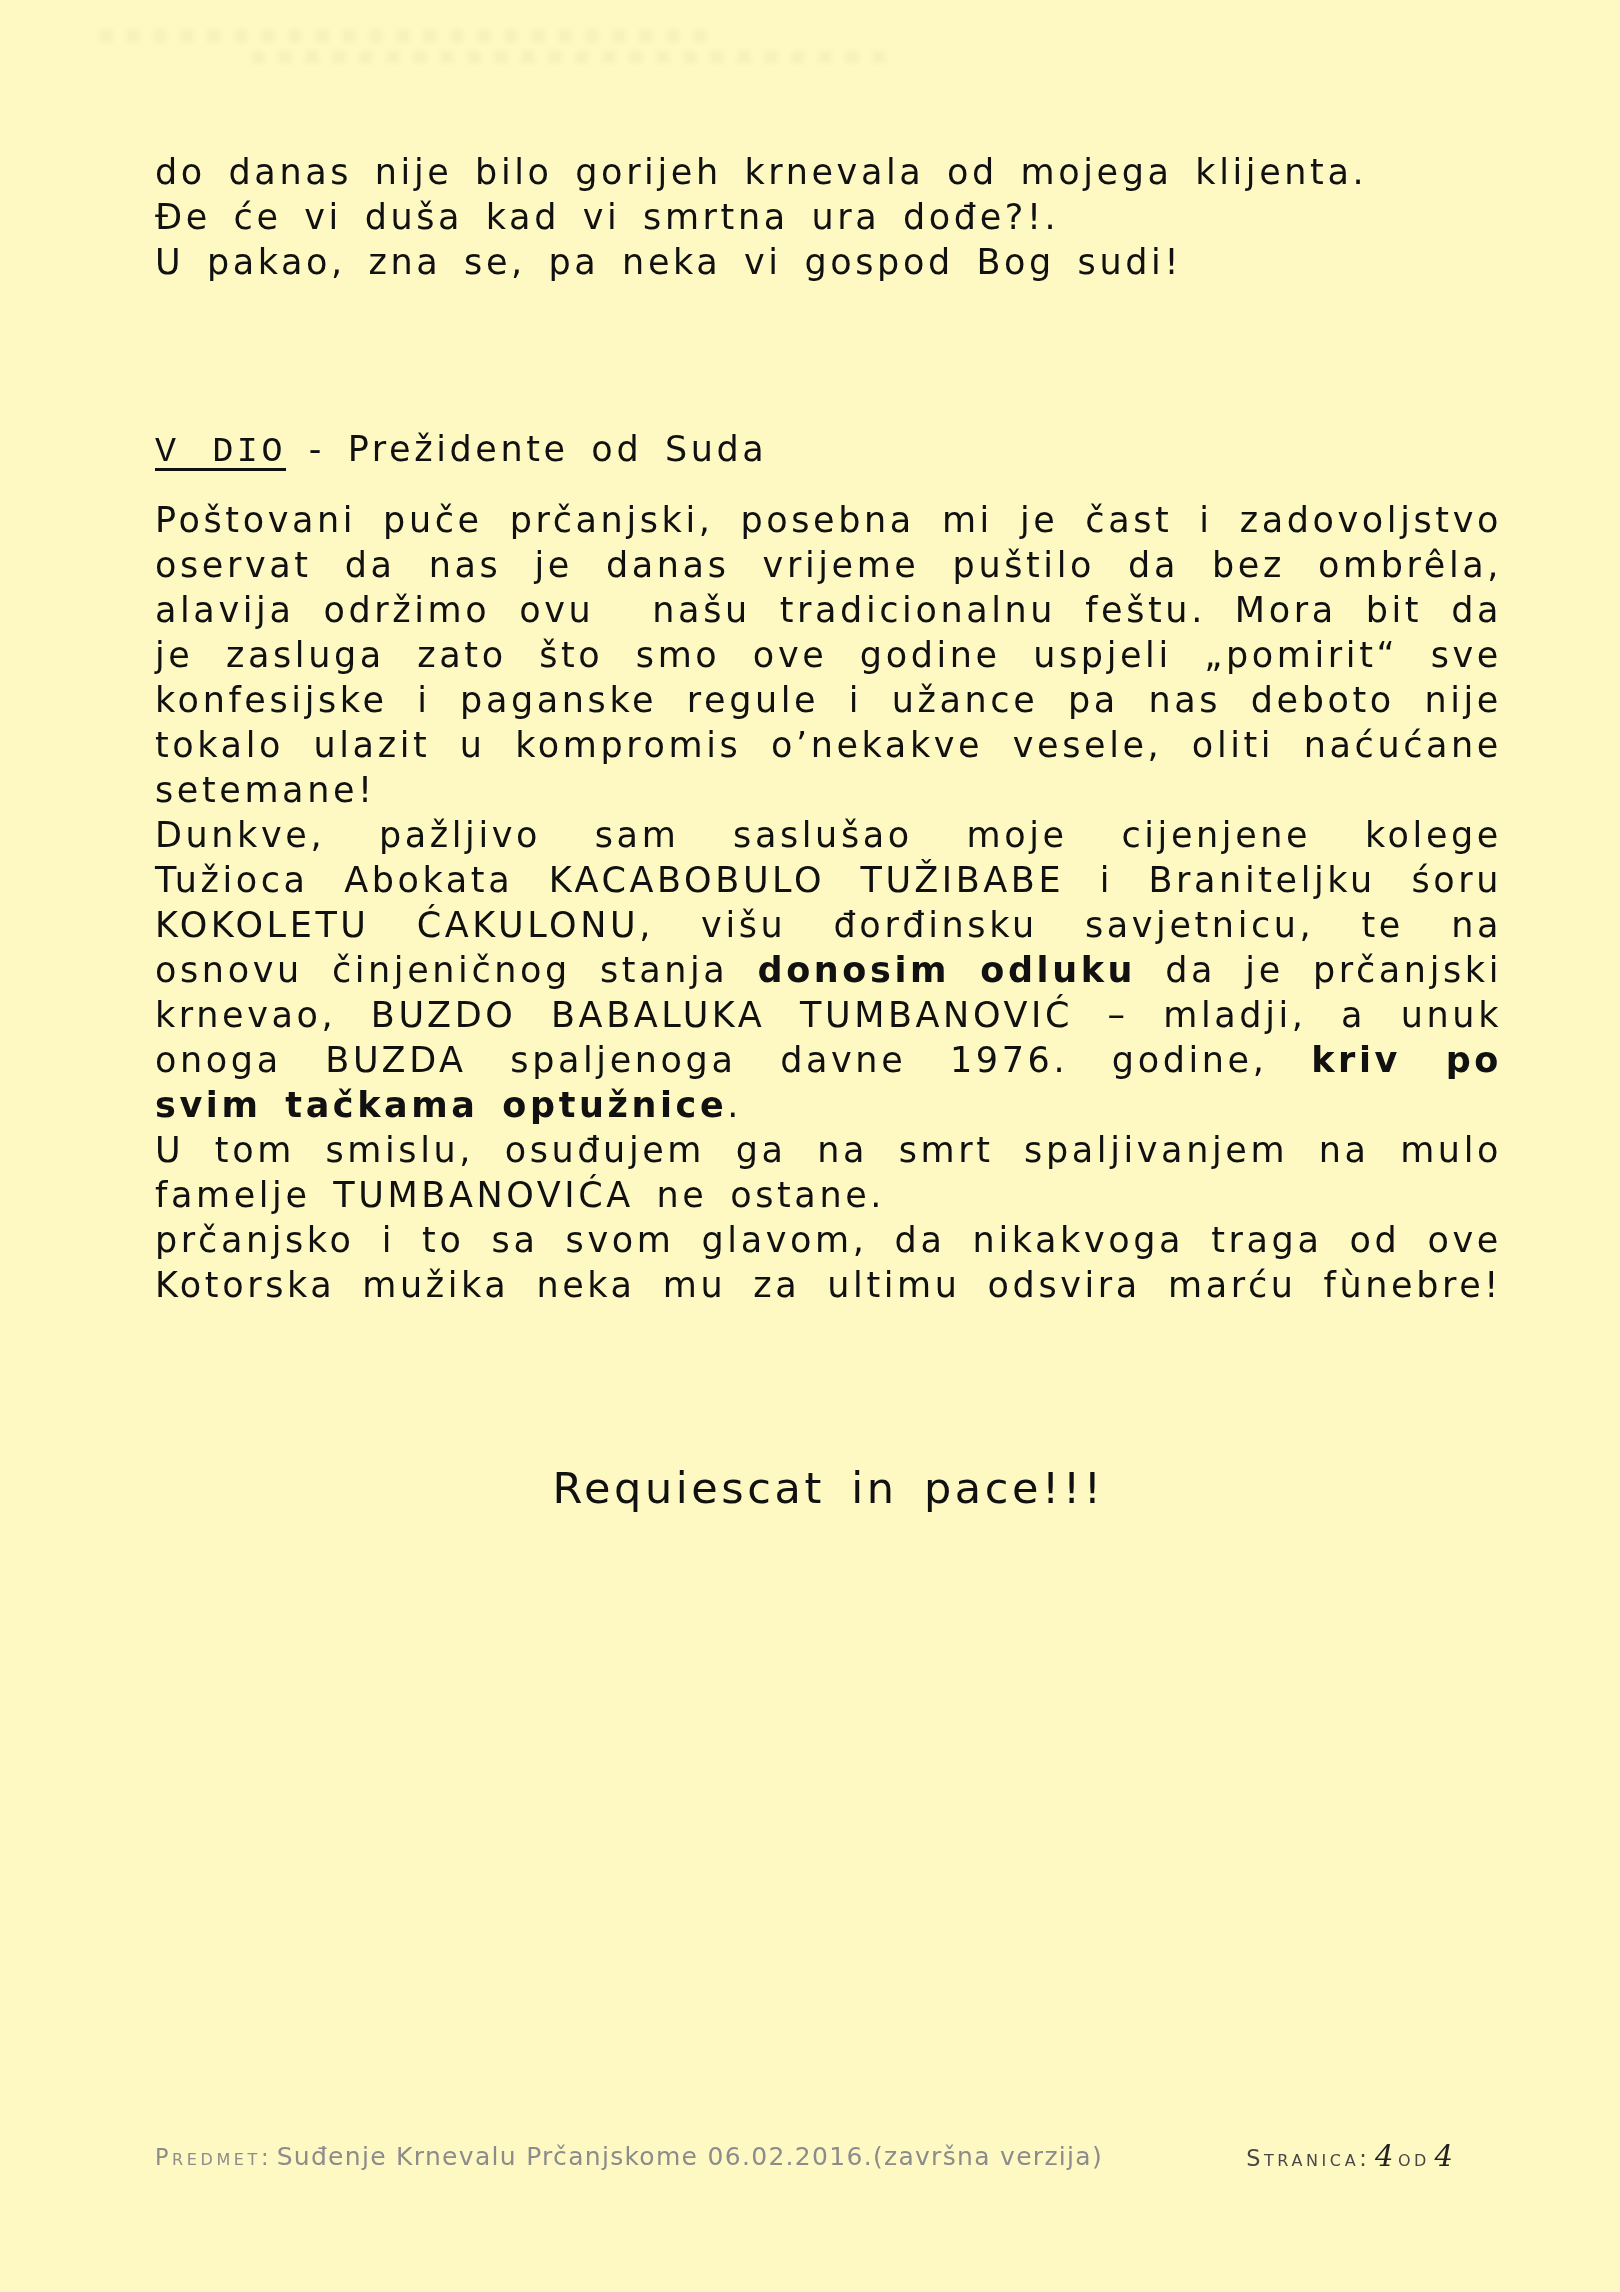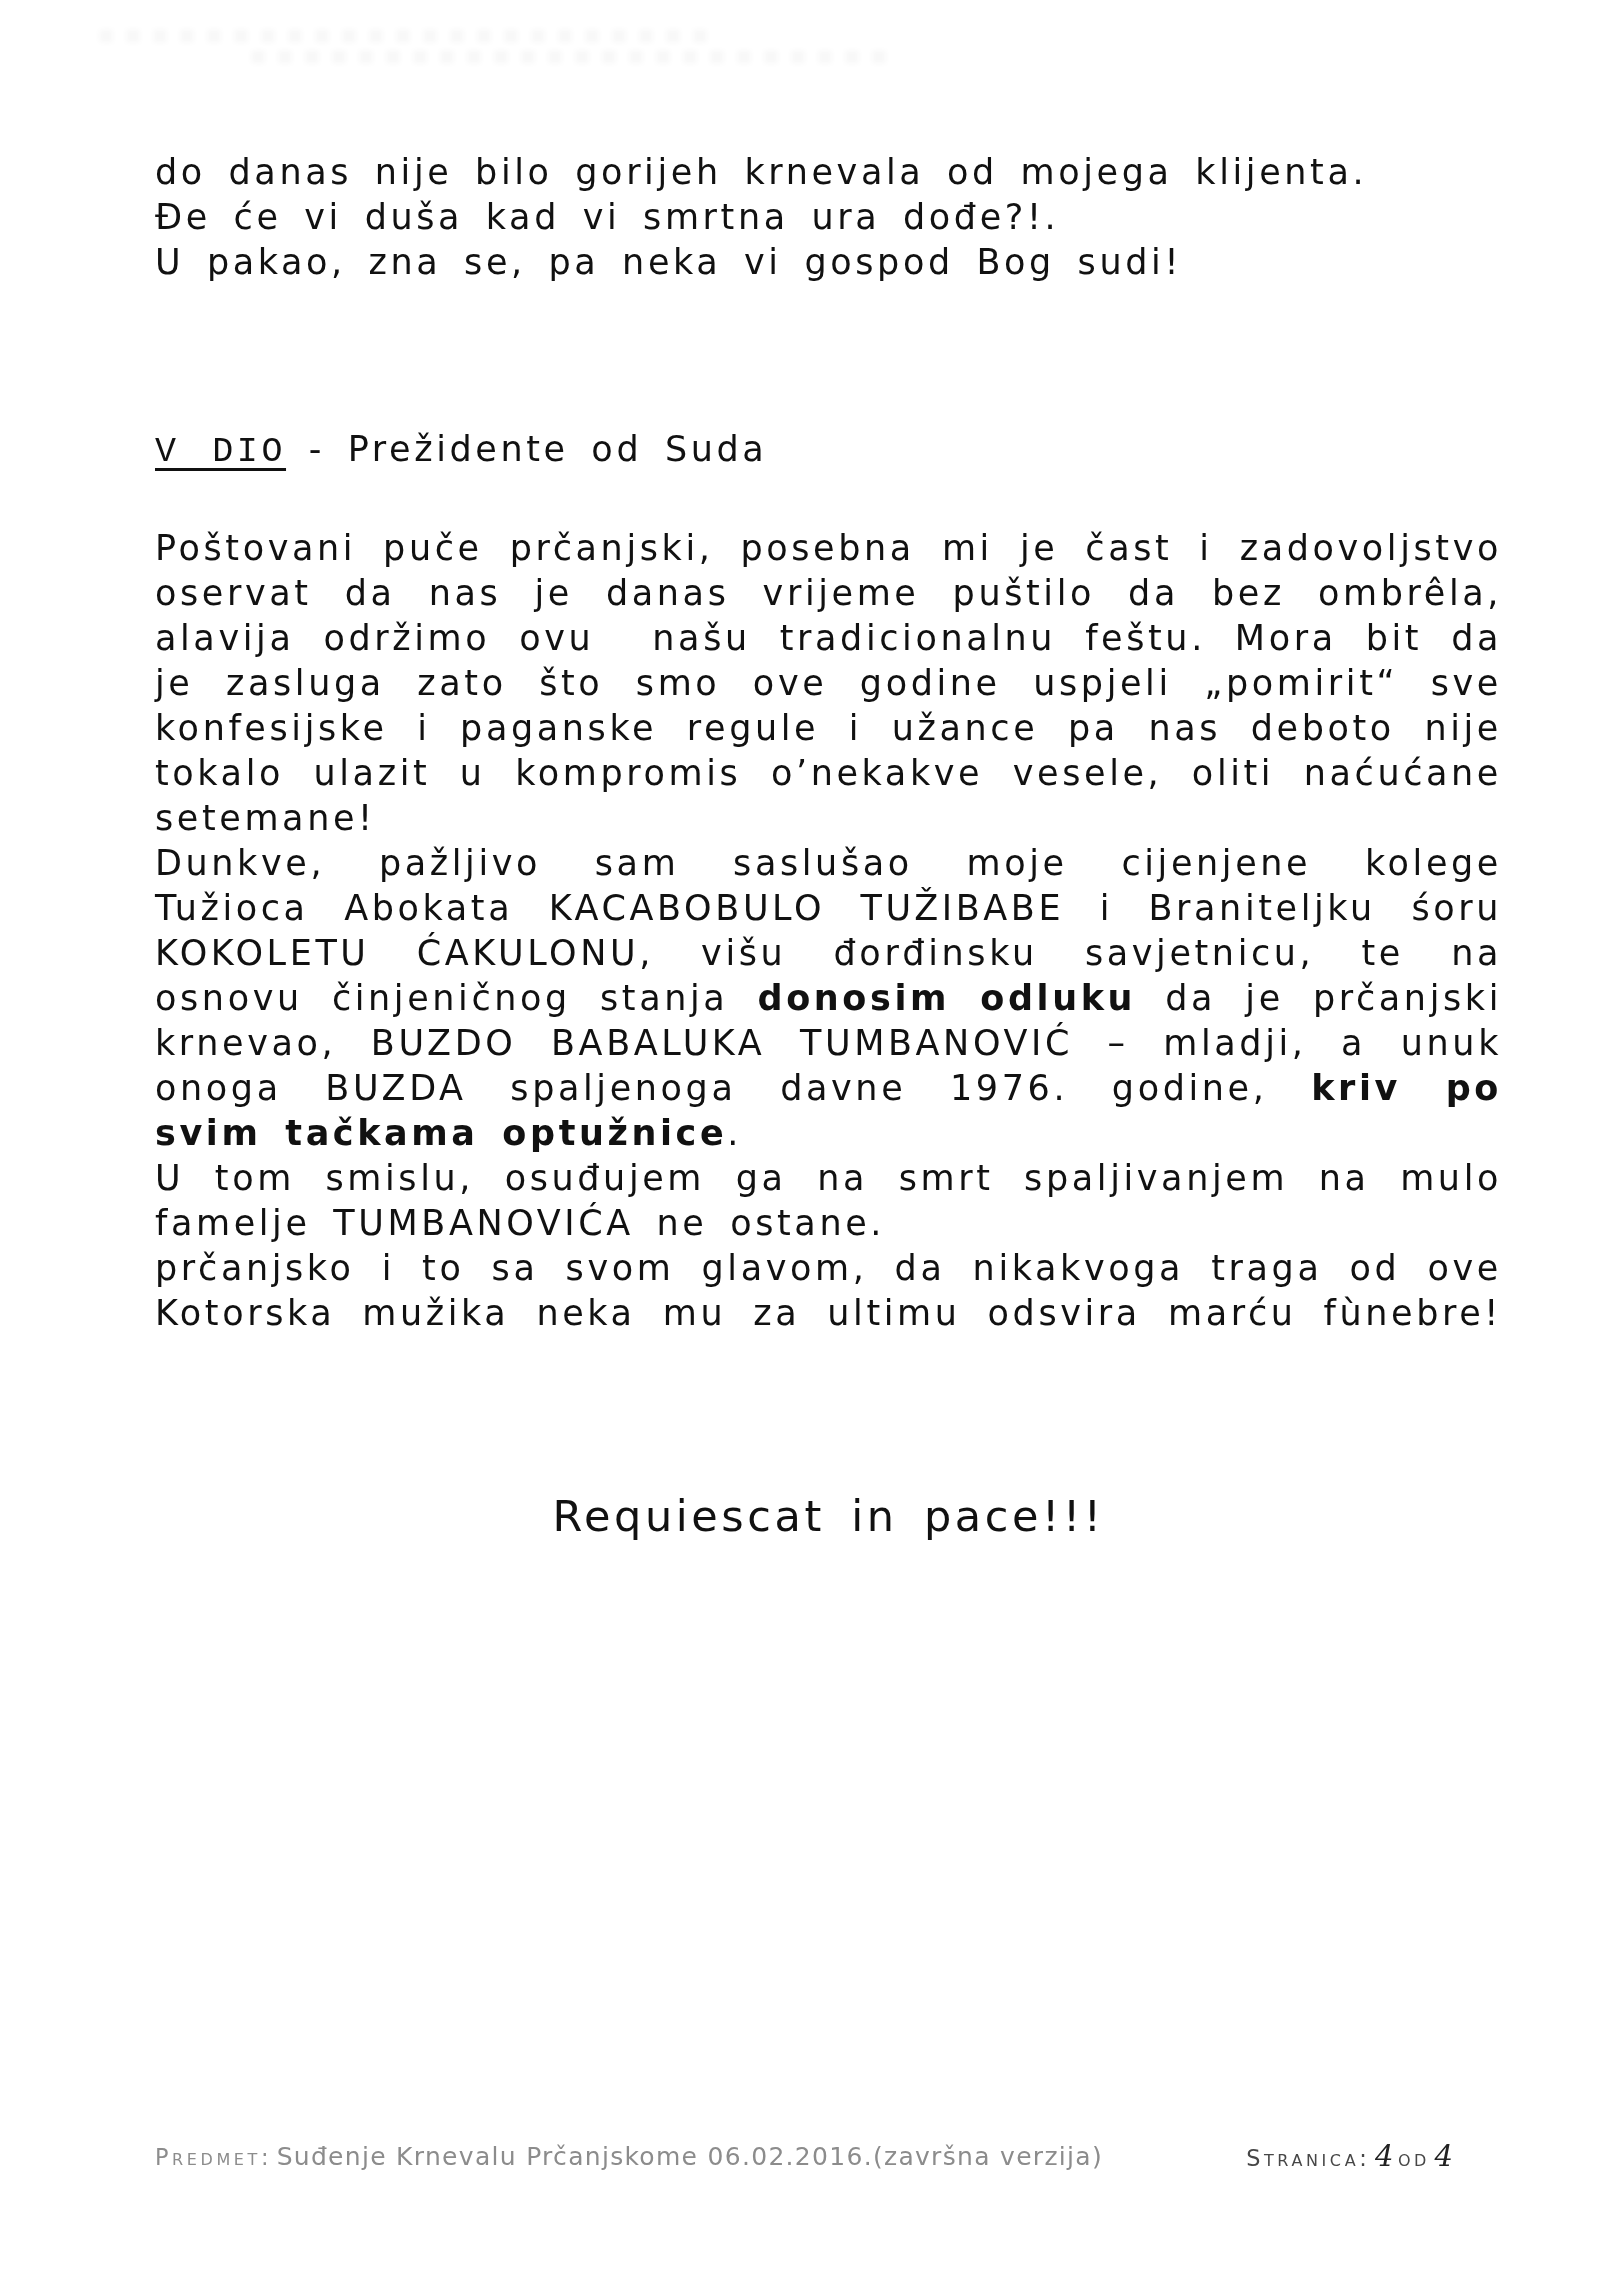--- a/index.html
+++ b/index.html
@@ -1,20 +1,20 @@
 <!DOCTYPE html>
 <html style="font-size:14.3px"><head>
 <meta charset="utf-8">
 <style>
   html, body { margin: 0; padding: 0; background: #e8e8e8; }
   .page {
     position: relative;
     width: 1620px;
     height: 2293px;
-    background: #ffffff;
+    background: #fef9c3;
     font-family: "DejaVu Sans", sans-serif;
     color: #111111;
     overflow: hidden;
   }
   .content {
     position: absolute;
     left: 155px;
     right: 118px;
     top: 0;
   }
@@ -39,21 +39,21 @@
     letter-spacing: 3.6px;
     word-spacing: 8px;
   }
   .heading .u {
     text-decoration: underline;
     text-decoration-thickness: 2.7px;
     text-underline-offset: 7.2px;
     font-family: Liberation Mono, monospace;
   }
 
-  .main { margin-top: 51px; }
+  .main { margin-top: 23px; }
 
   .closing {
     margin-top: 153px;
     text-align: center;
     font-size: 43px;
     line-height: 54px;
     letter-spacing: 3.6px;
     word-spacing: 9px;
   }
 

